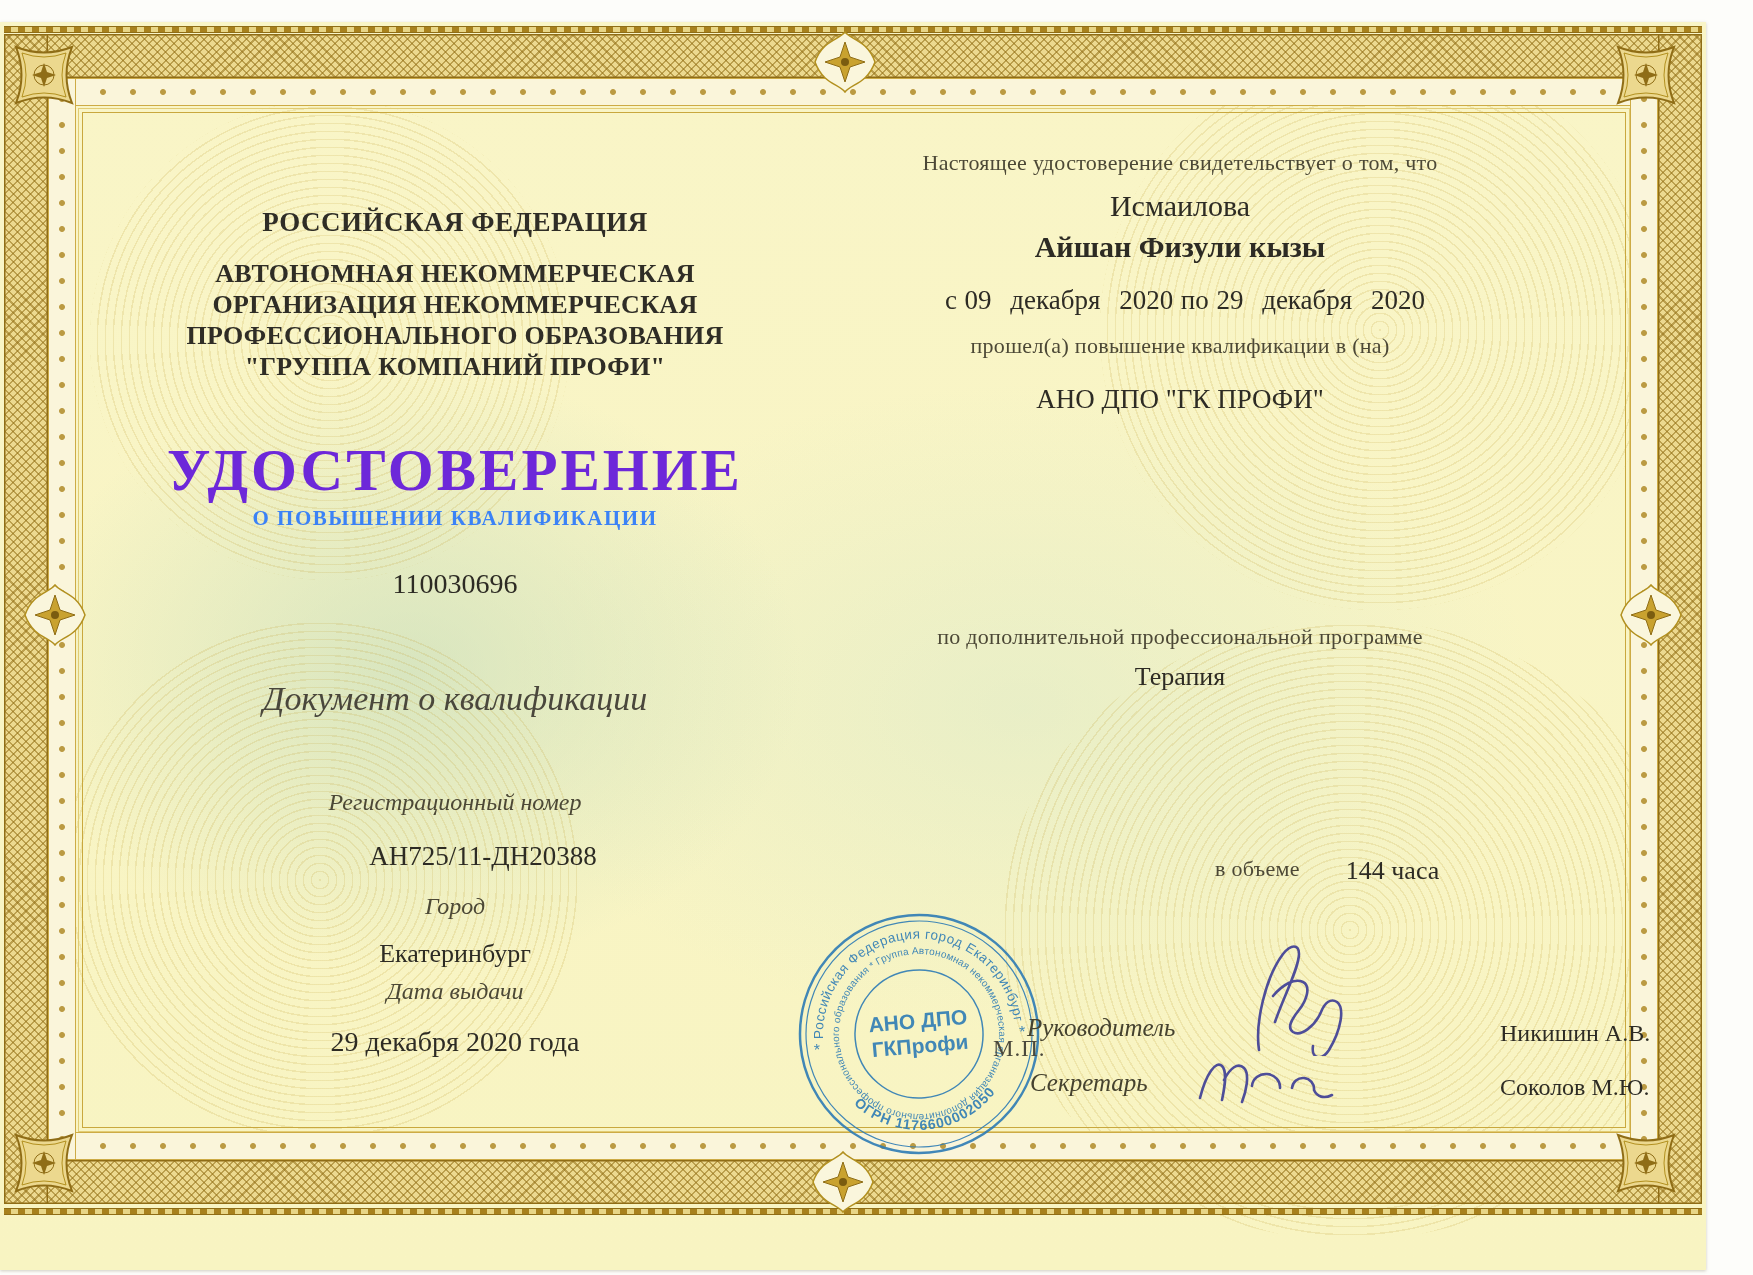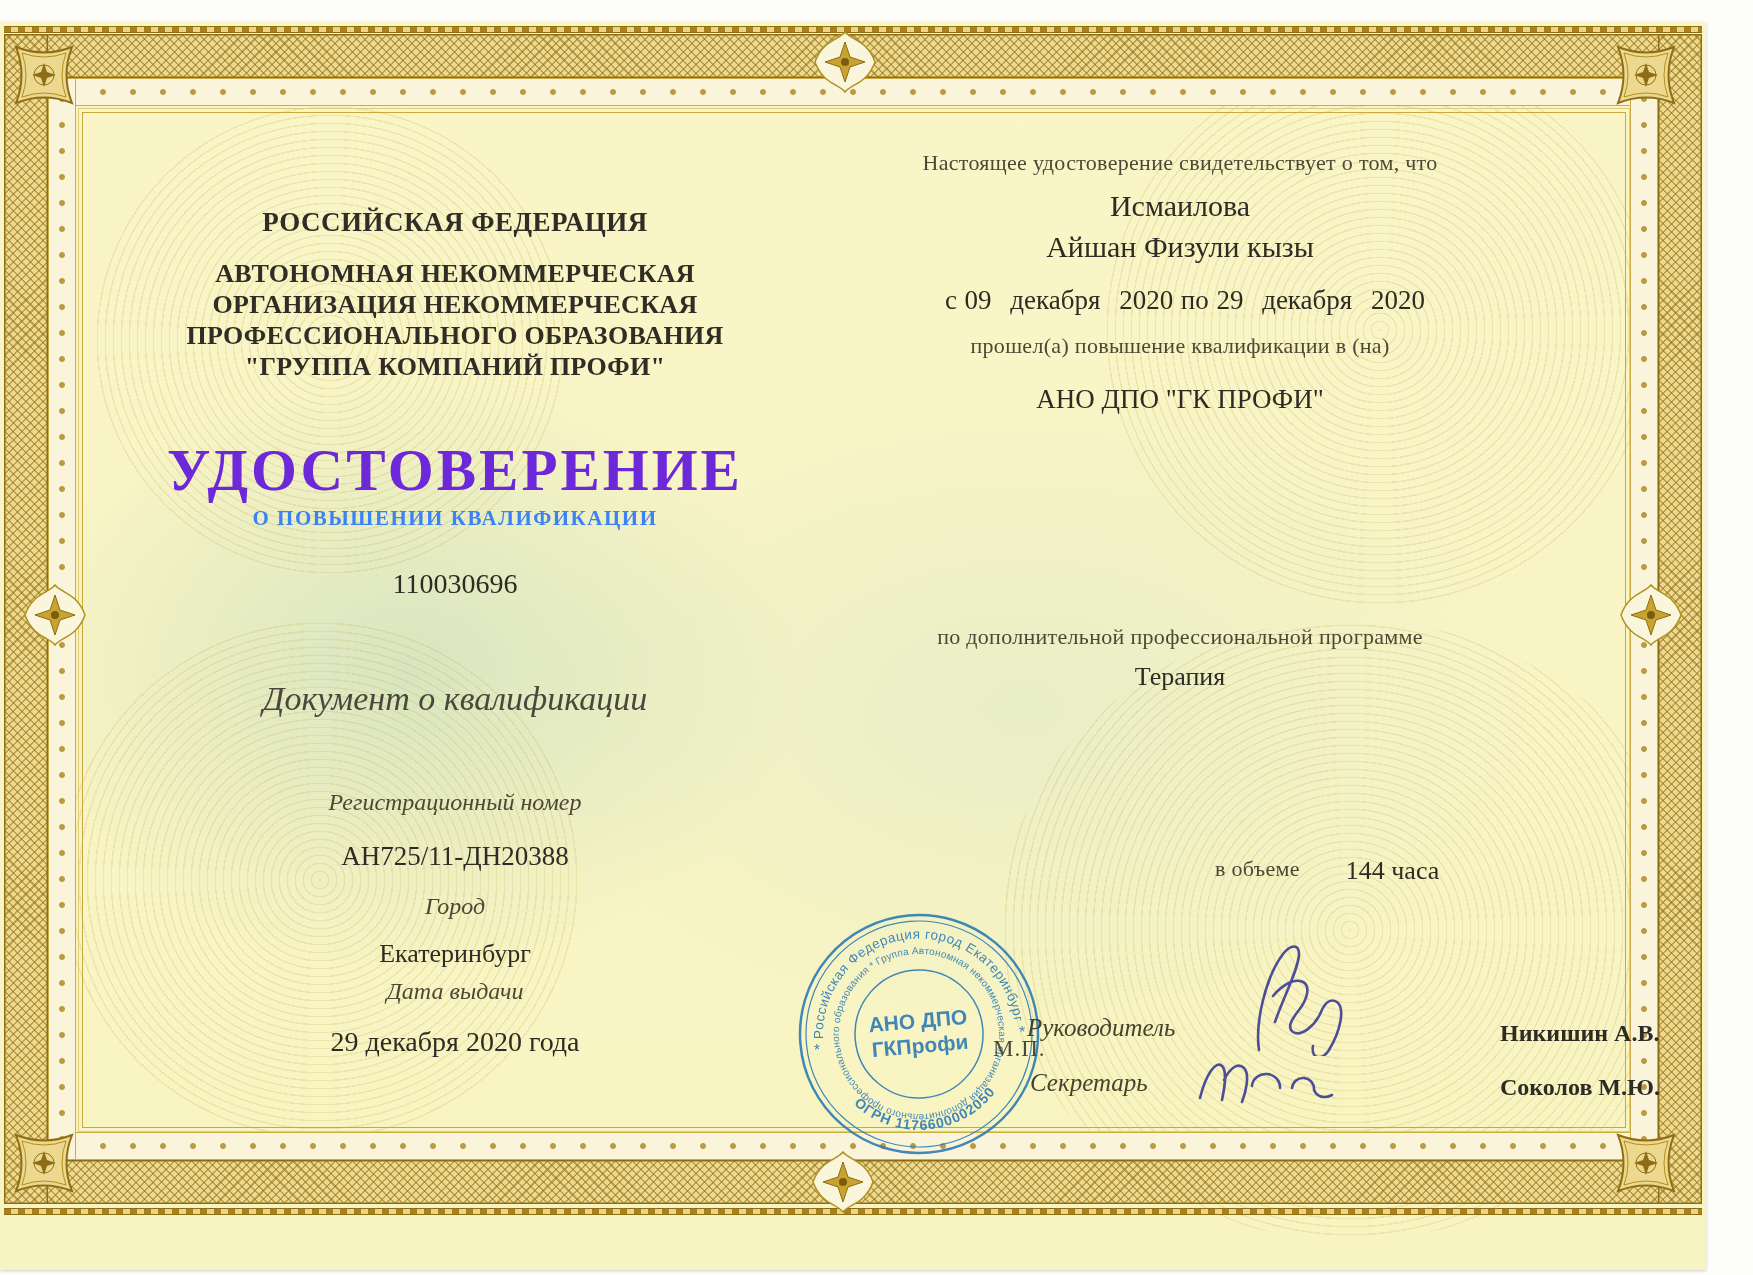--- a/index.html
+++ b/index.html
@@ -49,21 +49,21 @@
   .sm-lbl{font-size:22px;letter-spacing:.3px;}
   .val26{font-size:26px;}
   .val27{font-size:27px;}
   .val28{font-size:28px;}
   .val30{font-size:30px;}
   .period-row{left:945px;top:285px;width:480px;display:flex;justify-content:space-between;
               font-size:27px;color:#2d2b24;}
   .period-row .dt{word-spacing:12px;}
   .volume-row{left:1215px;top:856px;display:flex;gap:46px;align-items:flex-start;}
   .official{font-size:25px;color:#45422f;}
-  .offname{font-size:24px;color:#2d2b24;font-weight:bold;}
+  .offname{font-size:24px;color:#2d2b24;}
   .mp{font-size:23px;color:#4a483c;letter-spacing:1px;}
 
   .stampwrap{left:793px;top:908px;width:252px;height:252px;transform:rotate(-5deg);opacity:.9;}
   .sig{stroke:#3f3f96;stroke-width:2.6;fill:none;stroke-linecap:round;opacity:.92;}
 </style>
 </head>
 <body>
 
 <div class="screen">
 
@@ -141,29 +141,29 @@
   <div class="abs lc org bold" style="top:320px;">ПРОФЕССИОНАЛЬНОГО ОБРАЗОВАНИЯ</div>
   <div class="abs lc org bold" style="top:351px;">"ГРУППА КОМПАНИЙ ПРОФИ"</div>
 
   <div class="abs lc doc-title bold" style="top:436px;">УДОСТОВЕРЕНИЕ</div>
   <div class="abs lc doc-sub bold" style="top:506px;">О ПОВЫШЕНИИ КВАЛИФИКАЦИИ</div>
   <div class="abs lc blank-num fill" style="top:568px;">110030696</div>
 
   <div class="abs lc doc-kind it" style="top:680px;">Документ о квалификации</div>
 
   <div class="abs lc lbl tpl" style="top:789px;">Регистрационный номер</div>
-  <div class="abs lc val27 fill" style="top:841px;">АН725/11-ДН20388</div>
+  <div class="abs lc val27 fill" style="top:841px;padding-left:28px;">АН725/11-ДН20388</div>
   <div class="abs lc lbl tpl" style="top:893px;">Город</div>
   <div class="abs lc val26 fill" style="top:939px;">Екатеринбург</div>
   <div class="abs lc lbl tpl" style="top:978px;">Дата выдачи</div>
   <div class="abs lc val28 fill" style="top:1026px;">29 декабря 2020 года</div>
 
   <div class="abs rc sm-lbl tpl" style="top:150px;">Настоящее удостоверение свидетельствует о том, что</div>
   <div class="abs rc val30 fill" style="top:189px;">Исмаилова</div>
-  <div class="abs rc val30 fill" style="top:230px;">Айшан Физули кызы</div>
+  <div class="abs rc val30 fill" style="top:230px;font-weight:bold;">Айшан Физули кызы</div>
 
   <div class="abs period-row">
     <span>с</span>
     <span class="dt">09 декабря 2020</span>
     <span>по</span>
     <span class="dt">29 декабря 2020</span>
   </div>
 
   <div class="abs rc sm-lbl tpl" style="top:333px;">прошел(а) повышение квалификации в (на)</div>
   <div class="abs rc val27 fill" style="top:384px;">АНО ДПО "ГК ПРОФИ"</div>

